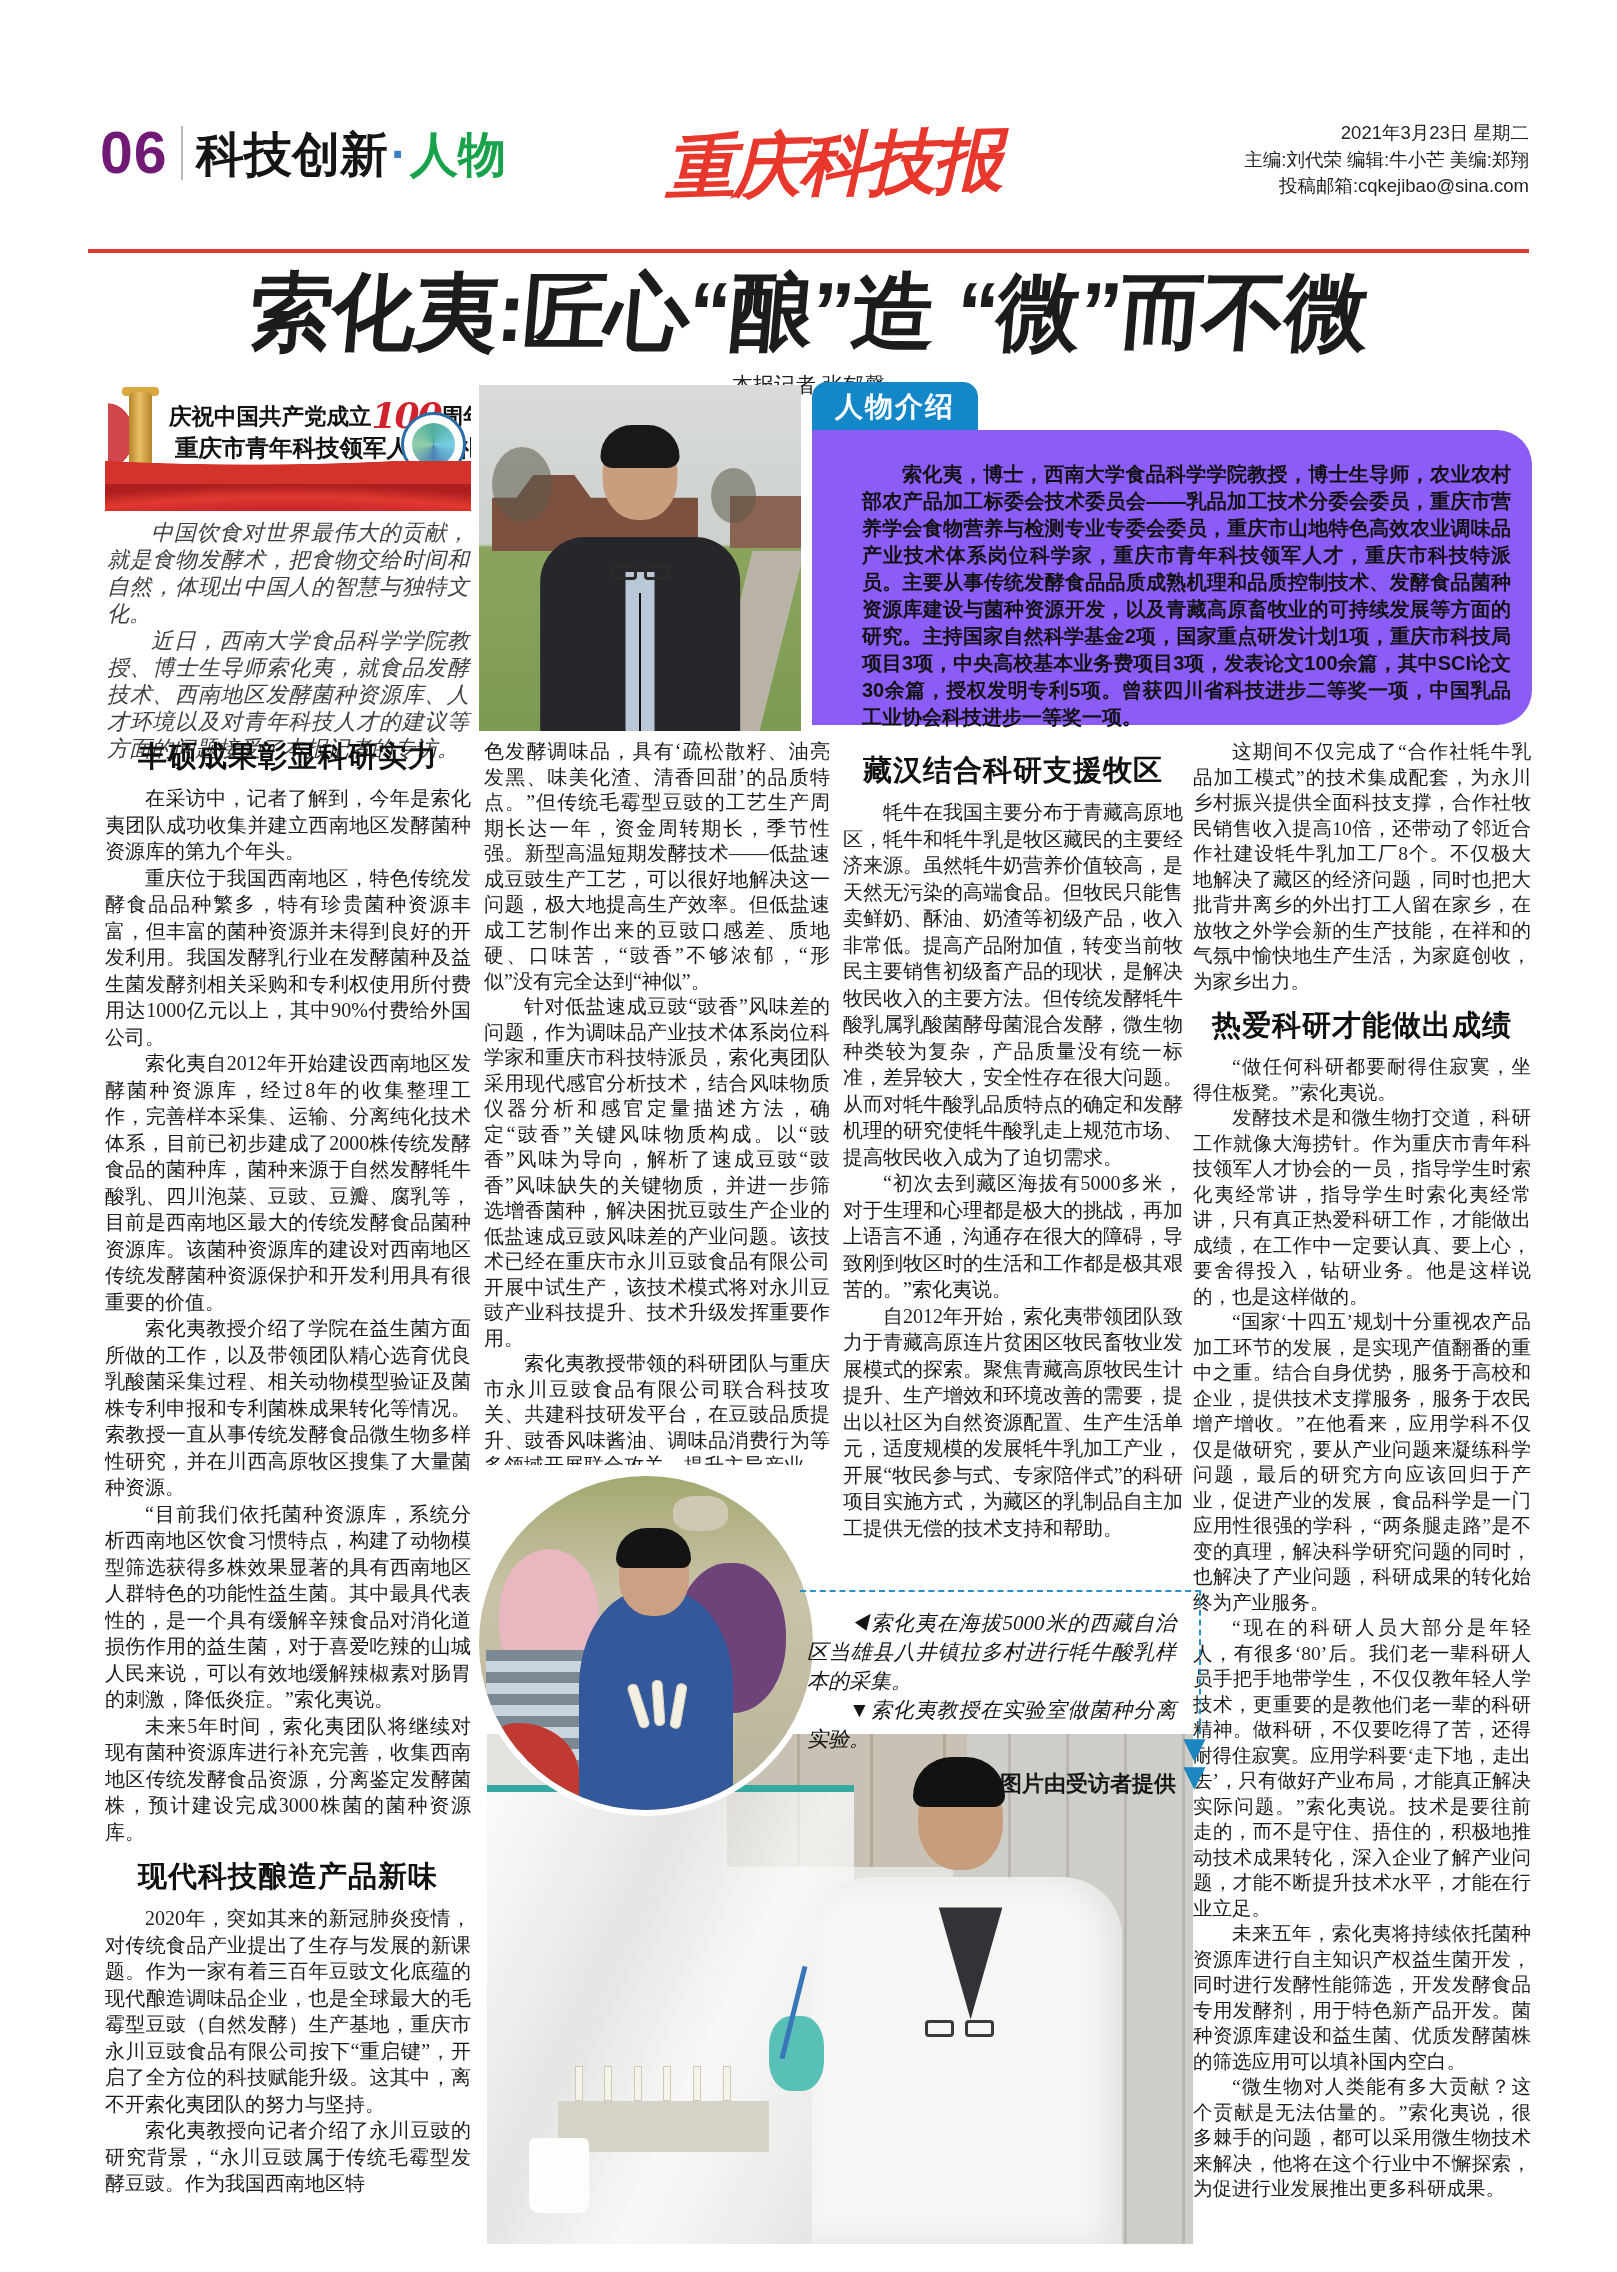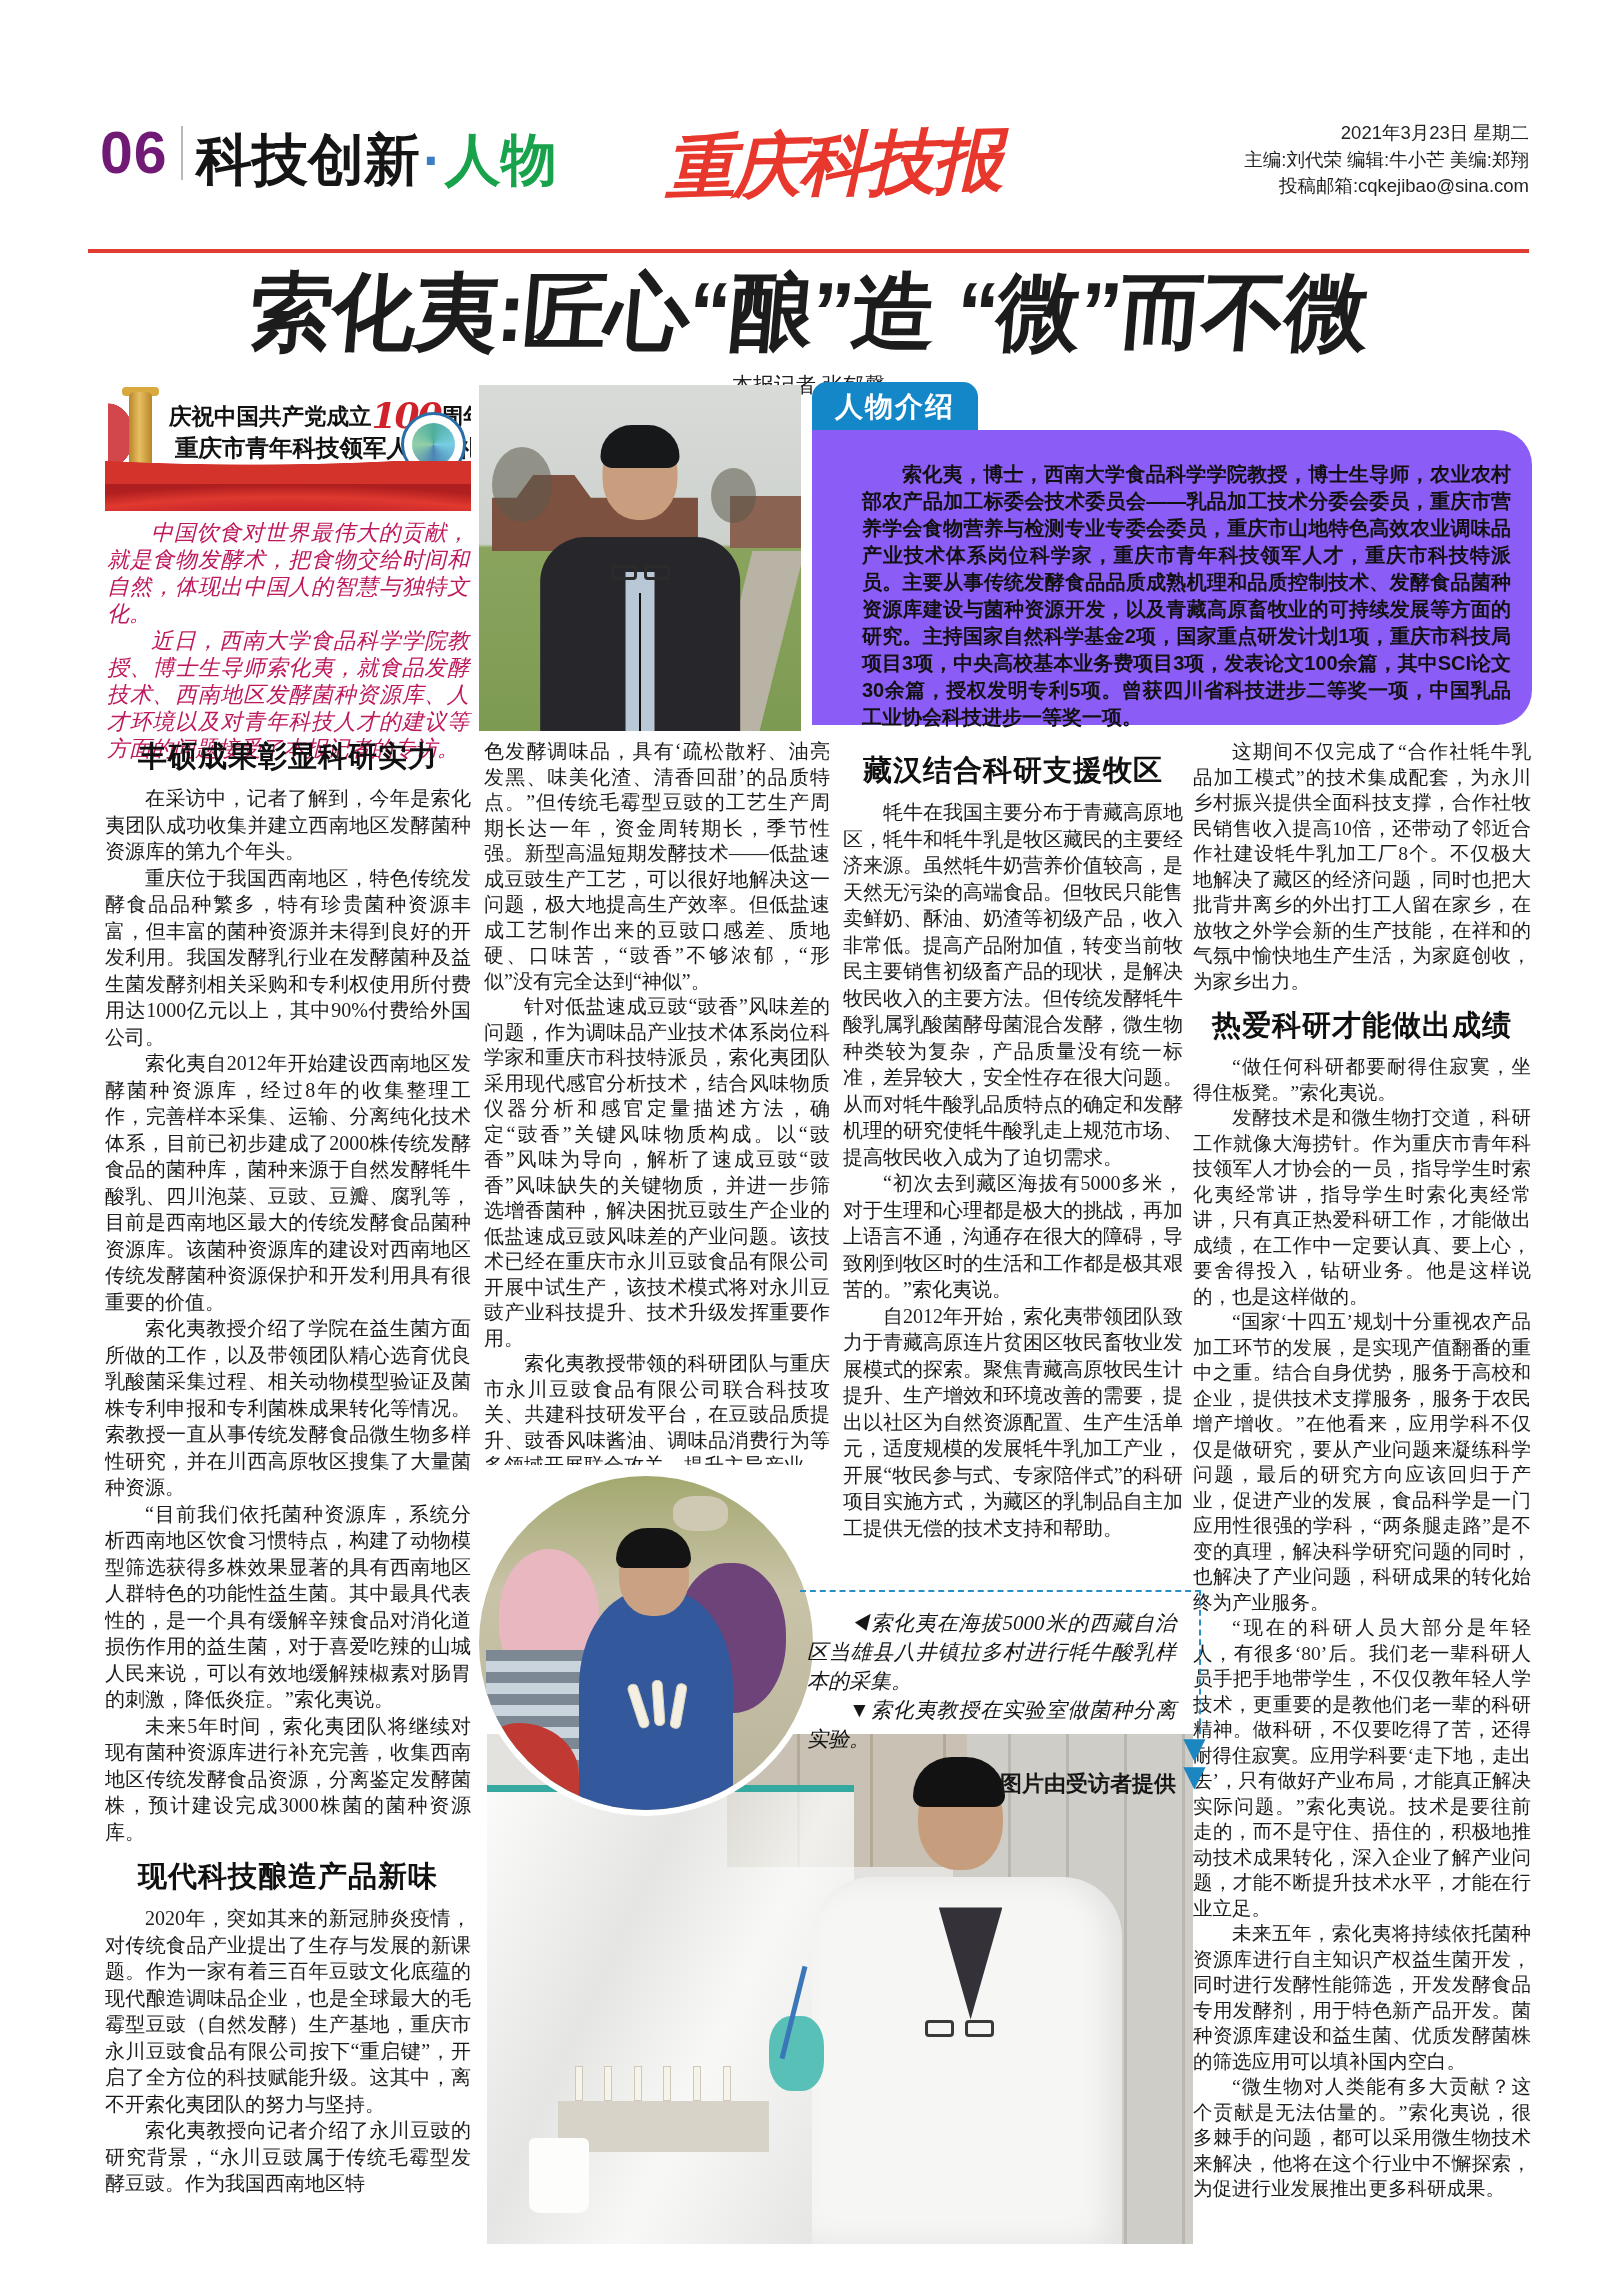--- a/index.html
+++ b/index.html
@@ -5,21 +5,21 @@
   html,body{margin:0;padding:0;background:#888;}
   #page{position:relative;width:1617px;height:2273px;background:#ffffff;overflow:hidden;
         font-family:"Liberation Serif",serif;color:#1b1b1b;}
   [data-name]{box-sizing:border-box;}
 
   
   .pageno{position:absolute;left:100px;top:119px;font-family:"Liberation Sans",sans-serif;
           font-weight:900;font-size:59px;color:#701a75;letter-spacing:1px;}
   .hdr-div{position:absolute;left:181px;top:126px;width:1.5px;height:54px;background:#b9b9b9;}
   .sec-title{position:absolute;left:196px;top:123px;font-family:"Liberation Sans",sans-serif;
-             font-weight:900;font-size:56px;color:#151515;white-space:nowrap;}
+             font-weight:900;font-size:48px;color:#151515;white-space:nowrap;}
   .sec-title .dot{color:#3a7fc1;margin:0 3px;}
   .sec-title .ren{color:#18a24b;}
   .masthead{position:absolute;left:665px;top:118px;width:320px;text-align:center;
             font-family:"DejaVu Serif",serif;font-style:italic;font-weight:900;
             font-size:70px;color:#e8372c;letter-spacing:-3px;transform:rotate(-1.5deg);white-space:nowrap;}
   .hdr-right{position:absolute;right:88px;top:120px;text-align:right;
              font-family:"Liberation Sans",sans-serif;font-size:18.5px;line-height:26.5px;color:#222;}
   .red-rule{position:absolute;left:88px;top:249px;width:1441px;height:4px;background:#e03c31;}
 
   
@@ -46,21 +46,21 @@
               background:#fff;border:3px solid #2a6ea8;display:flex;align-items:center;justify-content:center;}
   .banner .logo .swirl{width:43px;height:43px;border-radius:50%;
               background:conic-gradient(#2fa08c,#5fc4de,#2a6ea8,#7fc79a,#2fa08c);opacity:.85;}
   .banner .wave{position:absolute;left:0;bottom:0;width:100%;height:46px;
               background:radial-gradient(120% 180% at 50% 210%, #7e1414 40%, #c9262c 62%, #e0392f 78%, #b01f1f 92%);}
   .banner .wave2{position:absolute;left:0;bottom:27px;width:100%;height:23px;
               background:radial-gradient(140% 300% at 40% -220%, transparent 78%, #d4332c 79%);}
 
   
   .intro{position:absolute;left:107px;top:519px;width:362px;font-style:italic;
-         font-size:22px;line-height:27px;text-align:justify;color:#be185d;}
+         font-size:22px;line-height:27px;text-align:justify;color:#404040;}
   .intro p{margin:0;text-indent:2em;}
 
   
   .profile-tab{position:absolute;left:812px;top:382px;width:166px;height:49px;background:#1487c8;
          border-radius:15px 15px 0 0;color:#fff;font-family:"Liberation Sans",sans-serif;
          font-weight:700;font-size:28px;display:flex;align-items:center;justify-content:center;letter-spacing:2px;}
   .profile-box{position:absolute;left:812px;top:430px;width:720px;height:295px;background:#8b5cf6;
          border-radius:0 35px 35px 0;}
   .profile-box .txt{padding:31px 21px 0 50px;font-family:"Liberation Sans",sans-serif;font-weight:600;
          font-size:20px;line-height:27px;text-align:justify;color:#111;text-indent:2em;}

